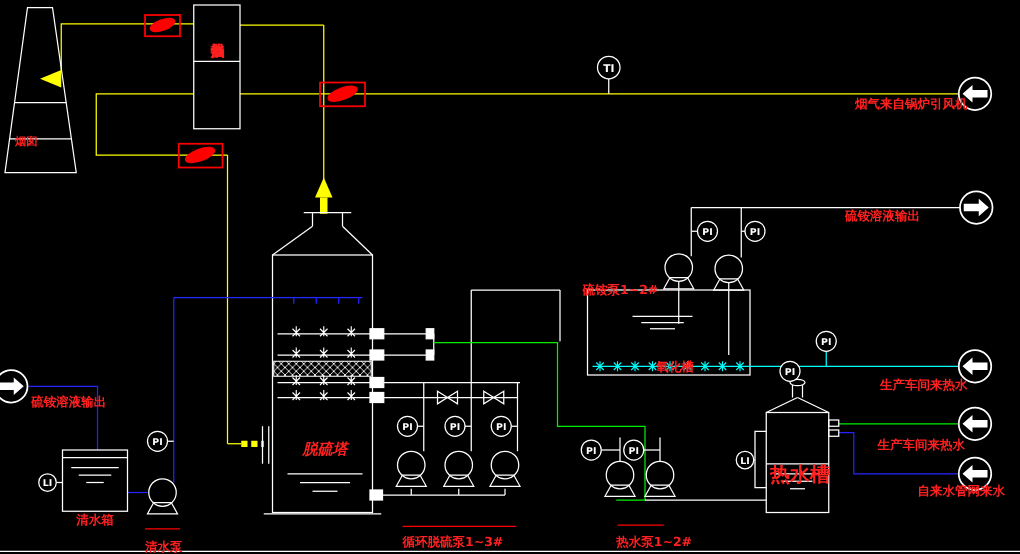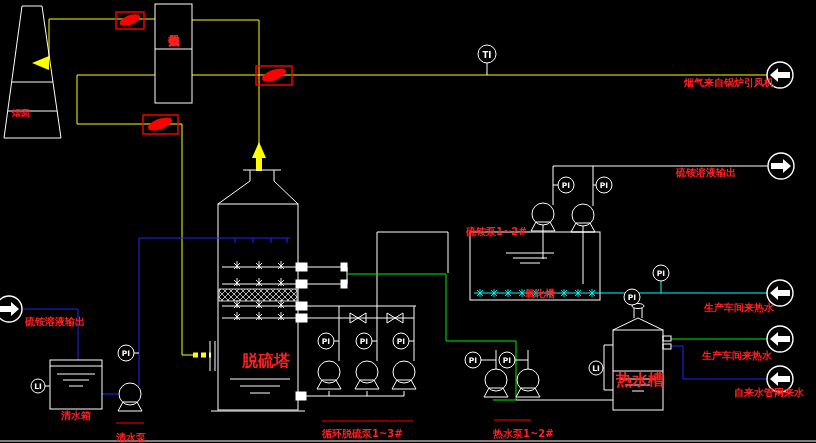--- a/index.html
+++ b/index.html
@@ -3,21 +3,21 @@
 <meta charset="utf-8">
 <style>
   html,body{margin:0;padding:0;background:#000;}
   #canvas{position:relative;width:816px;height:443px;background:#000;overflow:hidden;
           font-family:"DejaVu Sans",sans-serif;}
   #canvas svg{position:absolute;left:0;top:0;}
   .lbl{position:absolute;color:#ff2020;font:bold 10px "DejaVu Sans",sans-serif;
        white-space:nowrap;letter-spacing:0px;margin-top:20px;}
   .lbl.small{font-size:9px;text-align:right;}
   .lbl.mid{font-size:16px;}
-  .lbl.big{font-size:16px;}
+  .lbl.big{font-size:12px;font-style:italic;}
   .lbl.vert{writing-mode:vertical-rl;text-orientation:upright;white-space:normal;
             height:96px;line-height:14px;font-size:11px;}
   .inst{fill:#fff;font:bold 7.5px "DejaVu Sans",sans-serif;text-anchor:middle;}
   .inst.big{font-size:8.5px;}
 </style>
 </head>
 <body>
 
 <div id="canvas">
 <svg width="816" height="443" viewBox="0 0 816 443">

